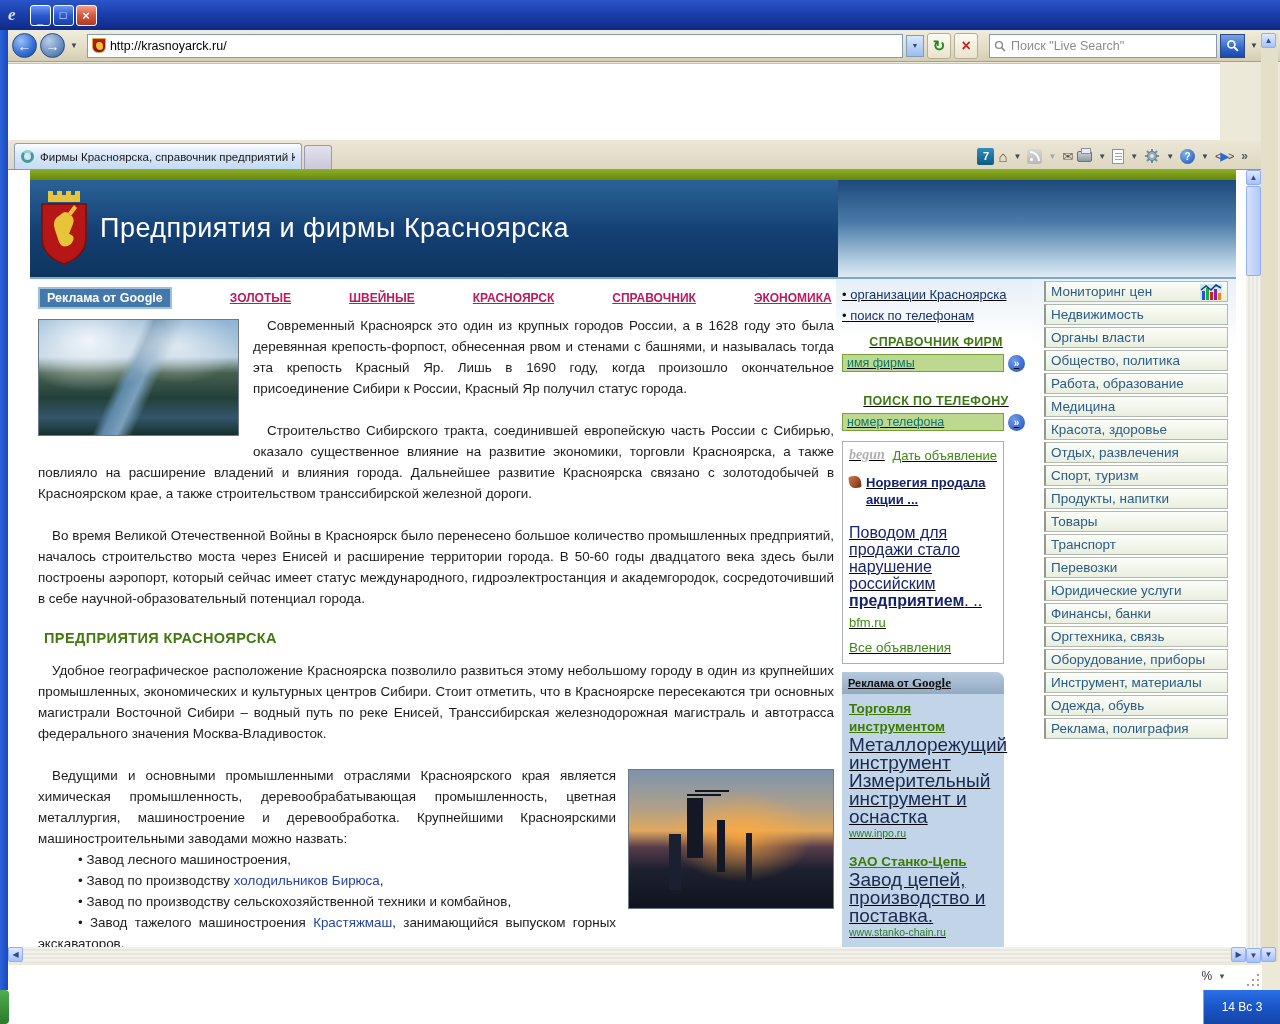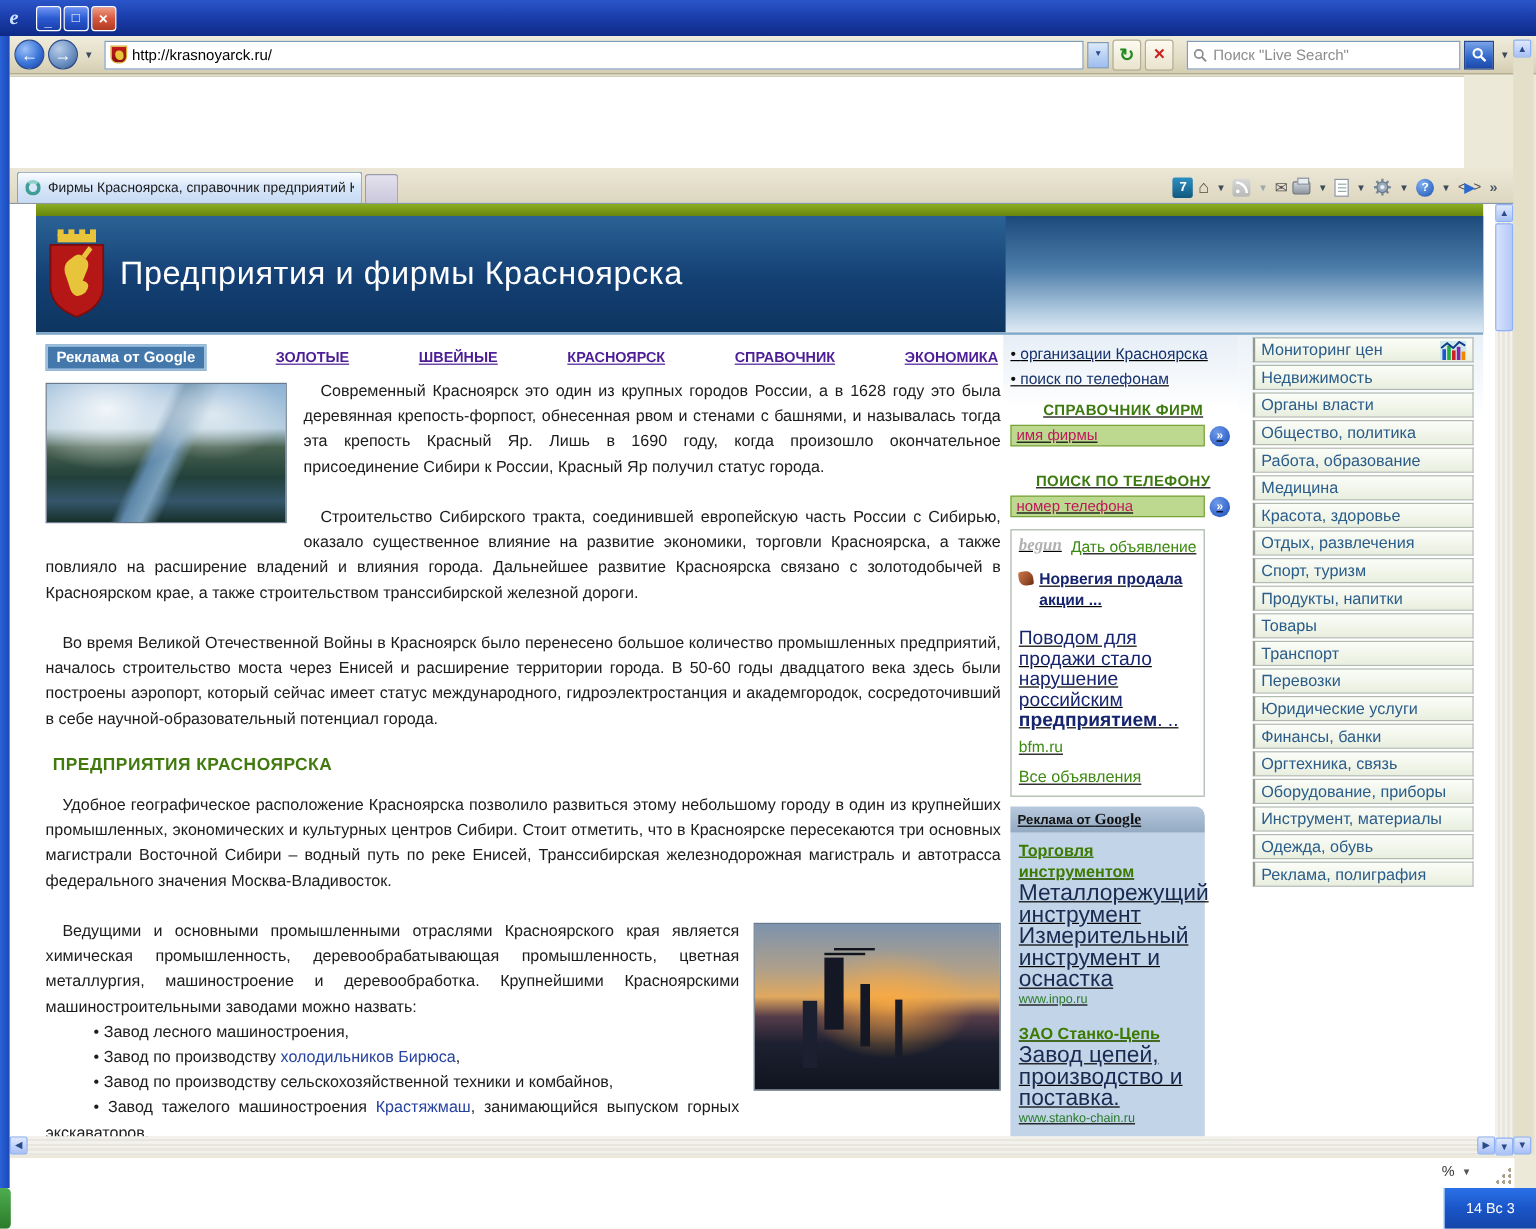--- a/index.html
+++ b/index.html
@@ -123,21 +123,21 @@
   .columns { margin-left:22px; width:1206px; display:flex; align-items:flex-start; }
   .main-col { width:806px; padding:6px 2px 0 8px; }
   .mid-col { width:196px; padding:4px 2px 0 6px; background:linear-gradient(180deg,#e6eef6 0%,#ffffff 60px);text-decoration:underline; }
   .side-col { width:204px; padding:2px 8px 0 12px; background:linear-gradient(180deg,#eaf1f7 0%,#ffffff 70px); }
 
   .nav-row { display:flex; align-items:center; gap:58px; margin:2px 0 6px; }
   .adsense-label {
     background:#4477aa; border:2px solid #9cc0dd; color:#fff;
     font:bold 12.5px "Liberation Sans",sans-serif; padding:2px 7px; white-space:nowrap;
   }
-  .nav-link { color:#4c1d95; font:bold 12px "Liberation Sans",sans-serif; text-decoration:underline; white-space:nowrap; }
+  .nav-link { color:#be185d; font:bold 12px "Liberation Sans",sans-serif; text-decoration:underline; white-space:nowrap; }
 
   .photo { border:1px solid #6a7a8a; }
   .photo1 {
     float:left; width:201px; height:117px; margin:4px 14px 6px 0;
     background:
       radial-gradient(ellipse at 25% 18%, rgba(255,255,255,0.85) 0%, rgba(255,255,255,0) 38%),
       radial-gradient(ellipse at 70% 22%, rgba(255,255,255,0.6) 0%, rgba(255,255,255,0) 30%),
       linear-gradient(115deg, rgba(0,0,0,0) 42%, #5e87a8 46%, #7aa0bc 52%, rgba(0,0,0,0) 58%),
       linear-gradient(180deg,#8fb3d4 0%,#b7cfe0 32%,#46604f 46%,#22403a 68%,#35566b 85%,#16302a 100%);
   }
@@ -158,21 +158,21 @@
   .bullet::before { content:"• "; }
   .list-block { margin-bottom:21px; }
 
   
   .mid-link { color:#16336e; font-size:13px; line-height:18px; margin:3px 0; }
   .mid-link::before { content:"• "; color:#111; }
   .mid-head { color:#3c7a10; font:bold 12.5px "Liberation Sans",sans-serif; text-align:center; margin:10px 0 5px; letter-spacing:0.3px; }
   .input-row { display:flex; align-items:center; gap:4px; margin-bottom:6px; }
   .green-input {
     width:162px; height:18px; background:#bcd98f; border:1px solid #7aa23c;
-    font:12.5px "Liberation Sans",sans-serif; color:#be185d; padding:0 4px; outline:none;
+    font:12.5px "Liberation Sans",sans-serif; color:#0f766e; padding:0 4px; outline:none;
   }
   .go-circ {
     width:17px; height:17px; border-radius:50%;
     background:radial-gradient(circle at 35% 30%,#6f9ae8,#1b4fc0);
     color:#fff; font:bold 10px "Liberation Sans",sans-serif;
     display:flex; align-items:center; justify-content:center; flex:none;
   }
   .begun-box { width:162px; border:1px solid #a8b4a8; background:#fff; padding:5px 6px 6px; margin:10px 0 8px; }
   .begun-top { display:flex; justify-content:space-between; align-items:flex-start; }
   .begun-logo { font:bold italic 14px "Liberation Serif",serif; color:#b0b0b0; }

